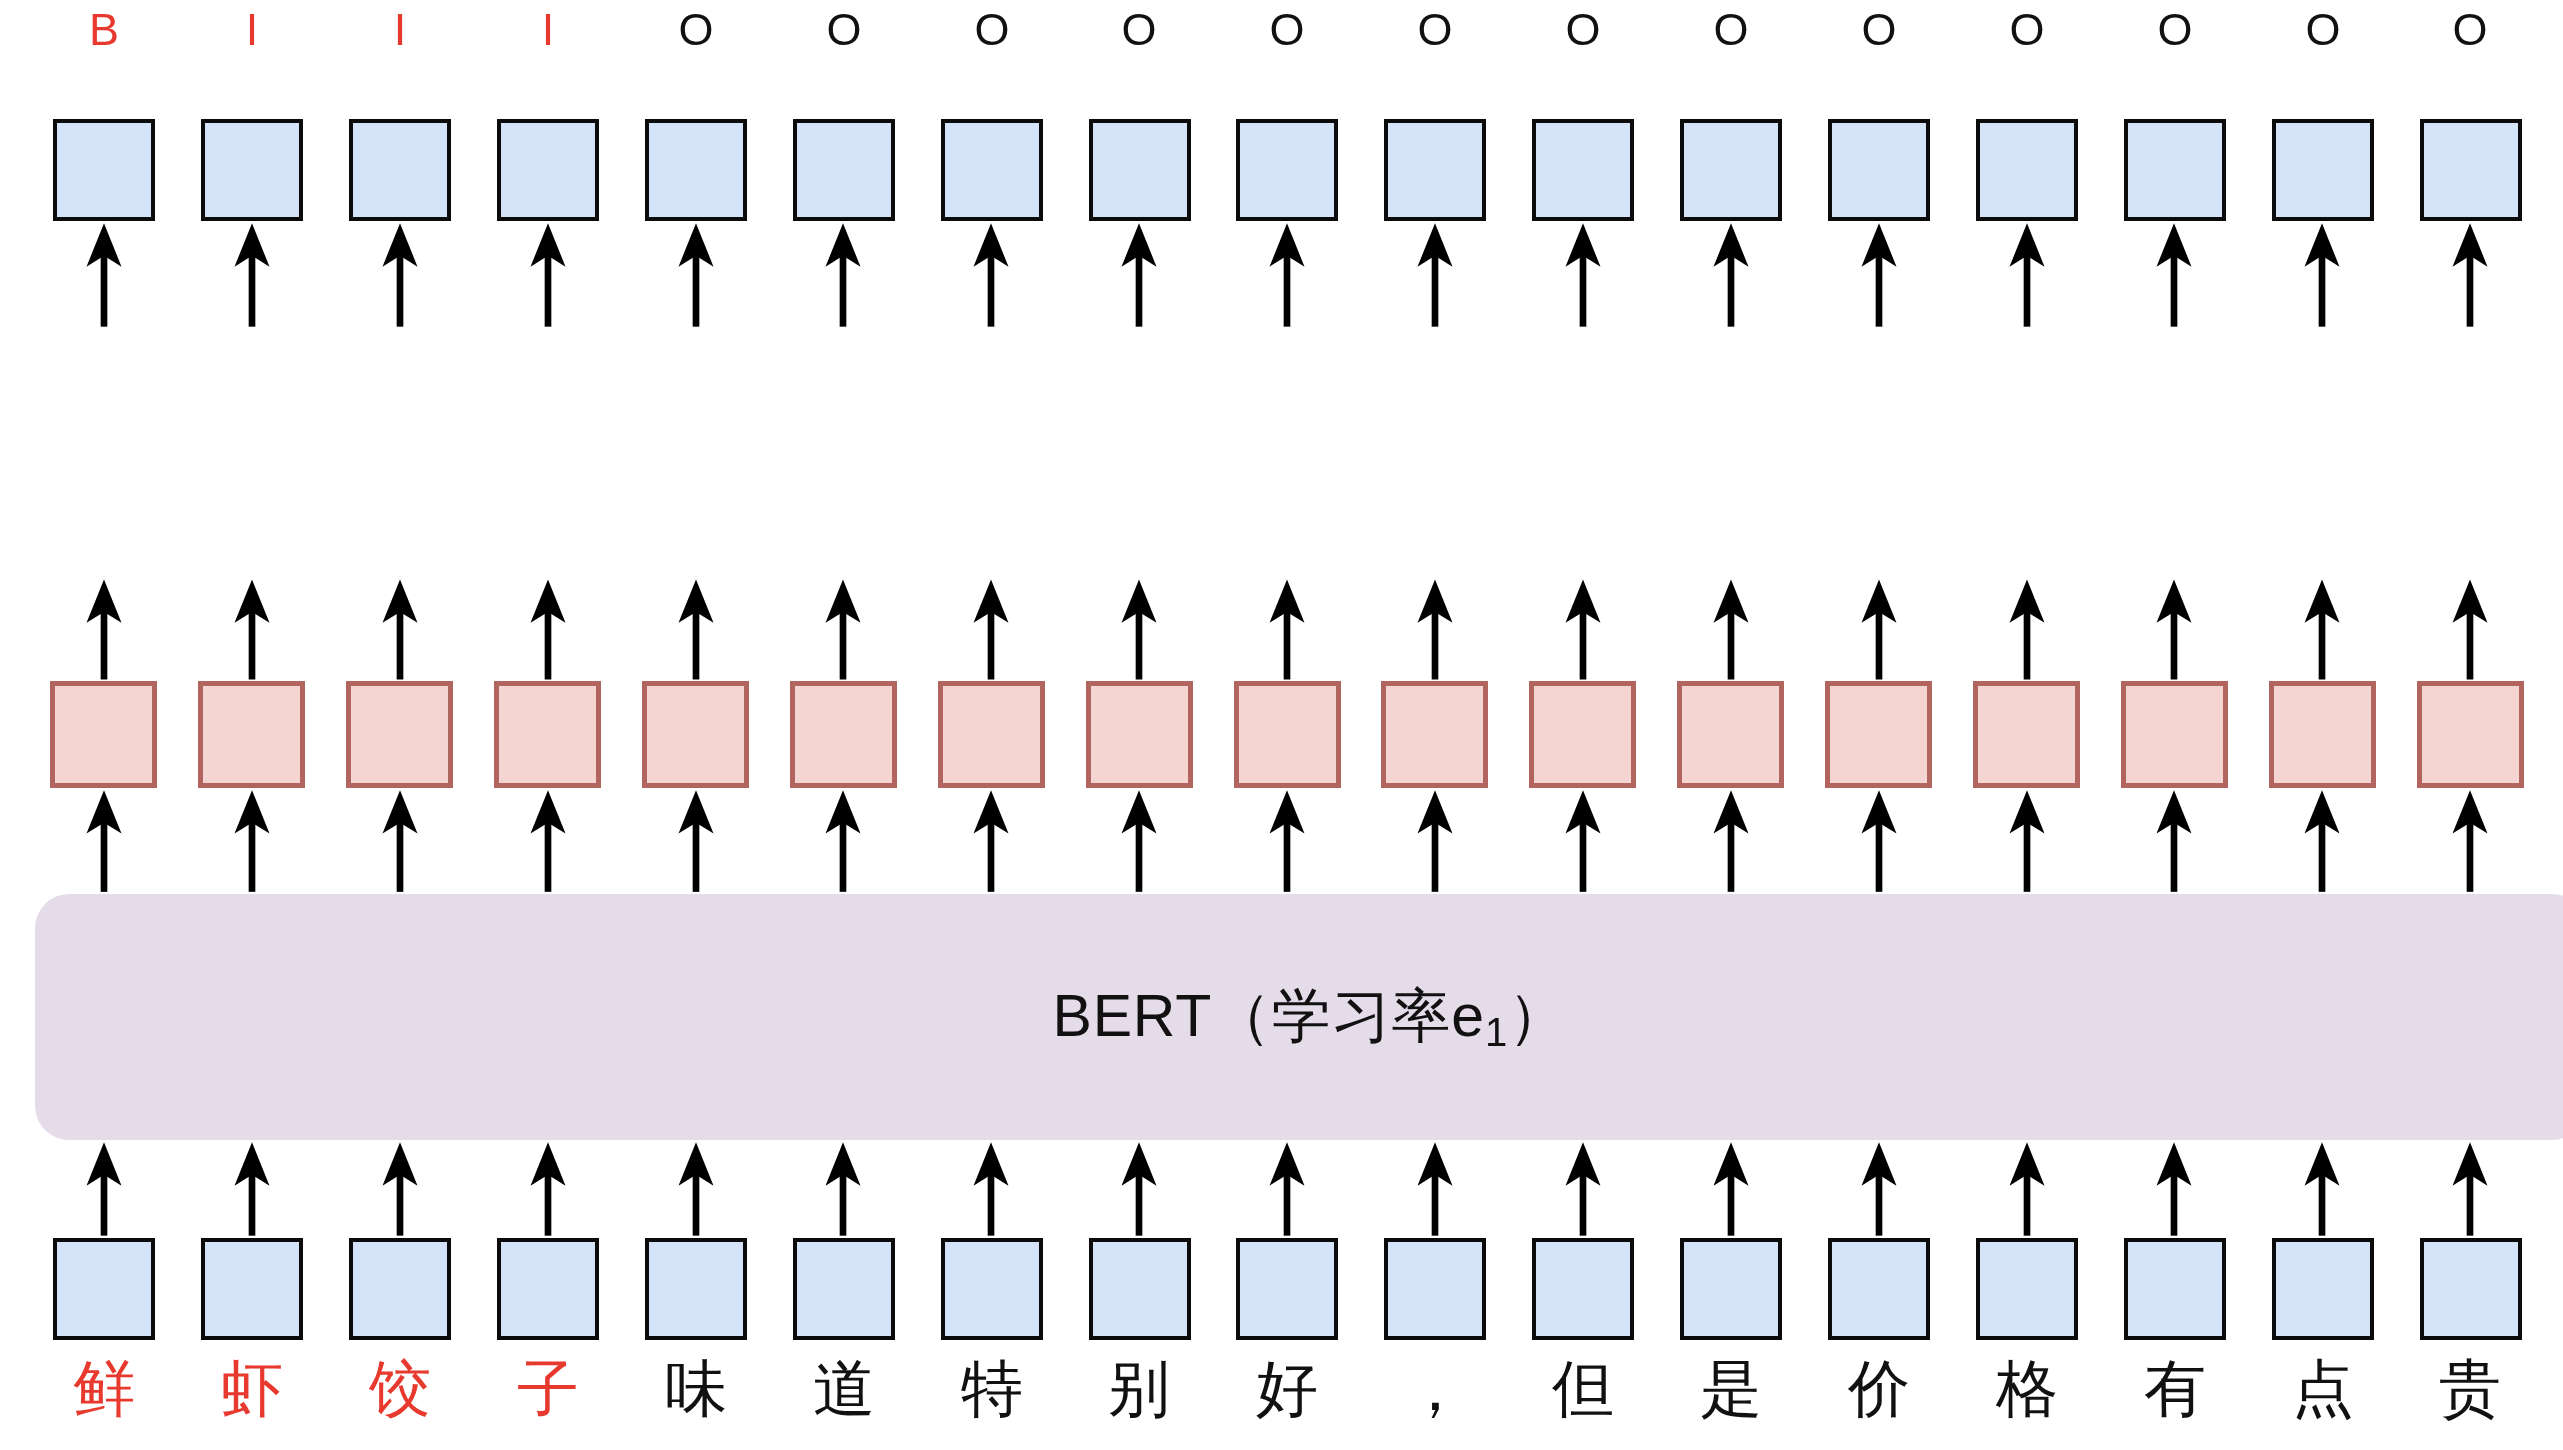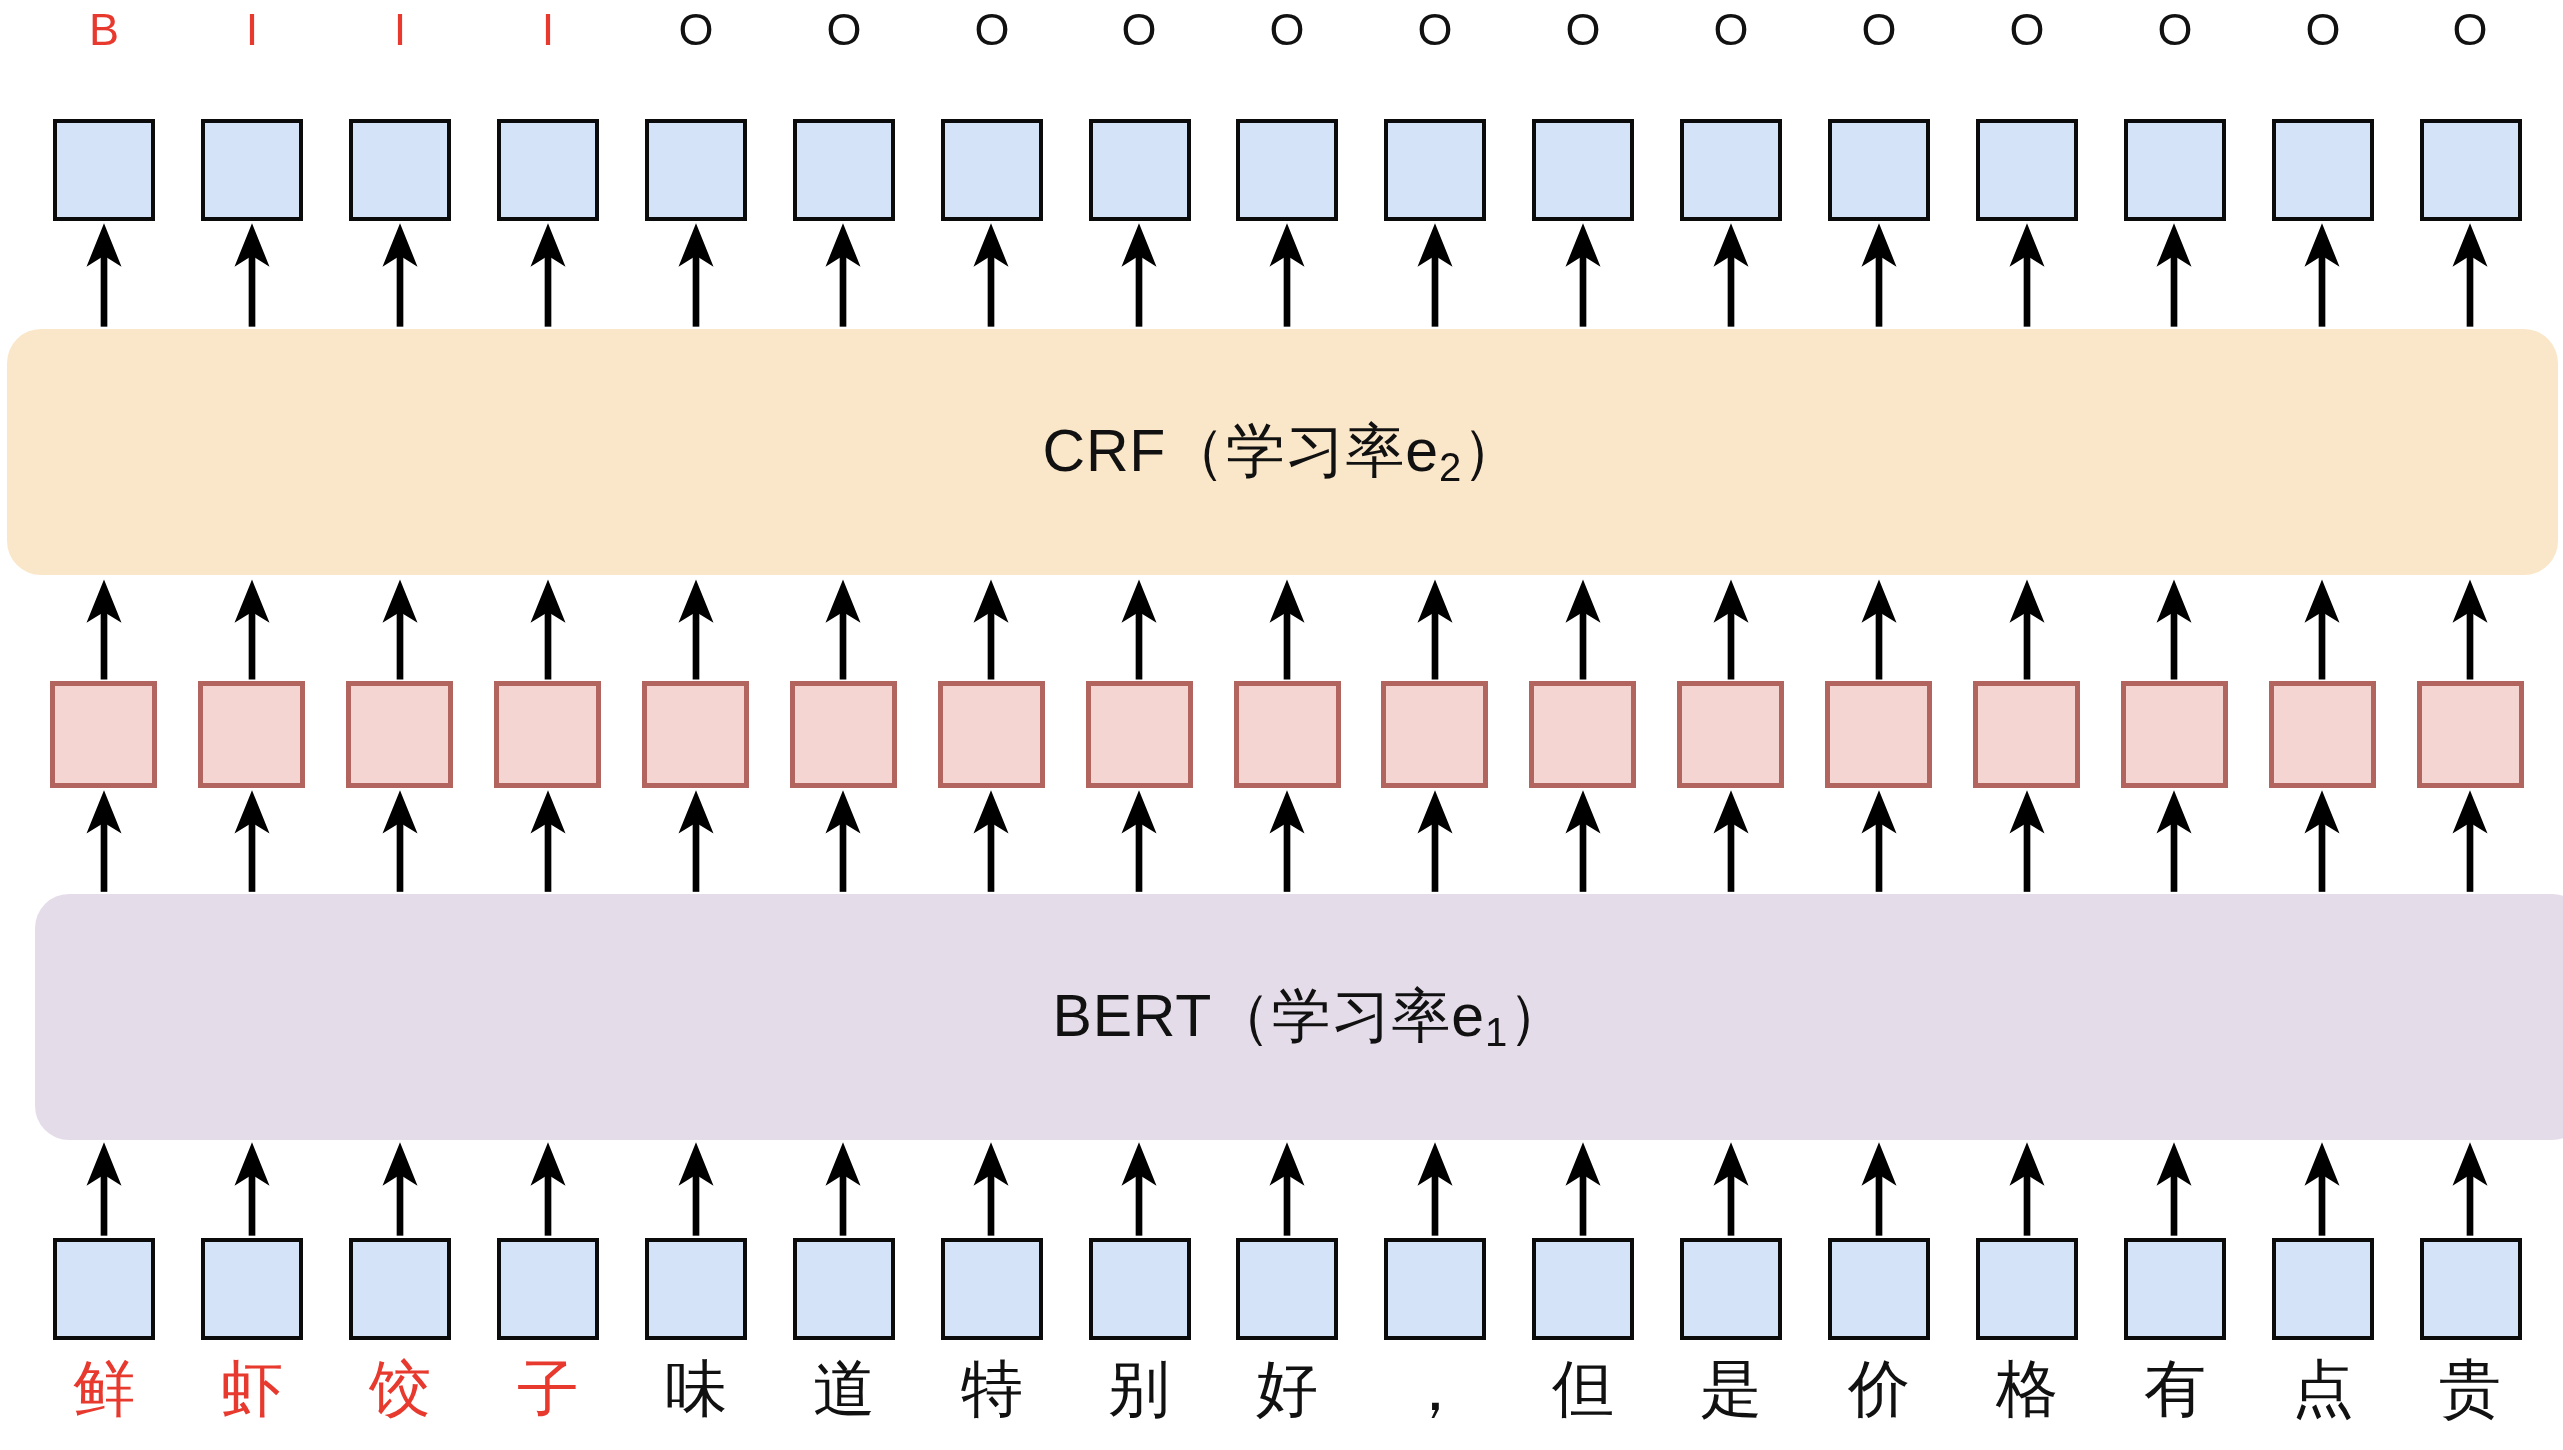--- a/index.html
+++ b/index.html
@@ -166,23 +166,20 @@
       <svg width="50" height="104" viewBox="0 0 60 124" class="arrow" style="left: 2297px;">
         <rect x="26" y="38" width="8" height="86" fill="#000000"></rect>
         <path d="M30 0 L51 52 L30 39 L9 52 Z" fill="#000000"></path>
       </svg>
       <svg width="50" height="104" viewBox="0 0 60 124" class="arrow" style="left: 2445px;">
         <rect x="26" y="38" width="8" height="86" fill="#000000"></rect>
         <path d="M30 0 L51 52 L30 39 L9 52 Z" fill="#000000"></path>
       </svg>
     </div>
 
-  <div class="band" id="crf-band" style="background: rgb(250, 231, 201);">
-    <span class="band-label"><span>CRF（学习率e</span><sub>2</sub><span>）</span></span>
-  </div>
 
   <div class="row" id="row-arrows-hc">
       <svg width="50" height="101" viewBox="0 0 60 120" class="arrow" style="left: 79px;">
         <rect x="26" y="38" width="8" height="82" fill="#000000"></rect>
         <path d="M30 0 L51 52 L30 39 L9 52 Z" fill="#000000"></path>
       </svg>
       <svg width="50" height="101" viewBox="0 0 60 120" class="arrow" style="left: 227px;">
         <rect x="26" y="38" width="8" height="82" fill="#000000"></rect>
         <path d="M30 0 L51 52 L30 39 L9 52 Z" fill="#000000"></path>
       </svg>

